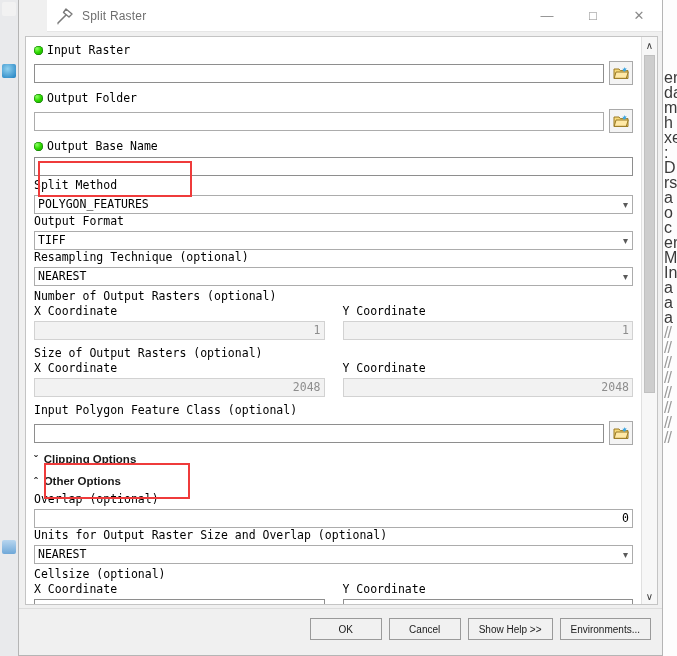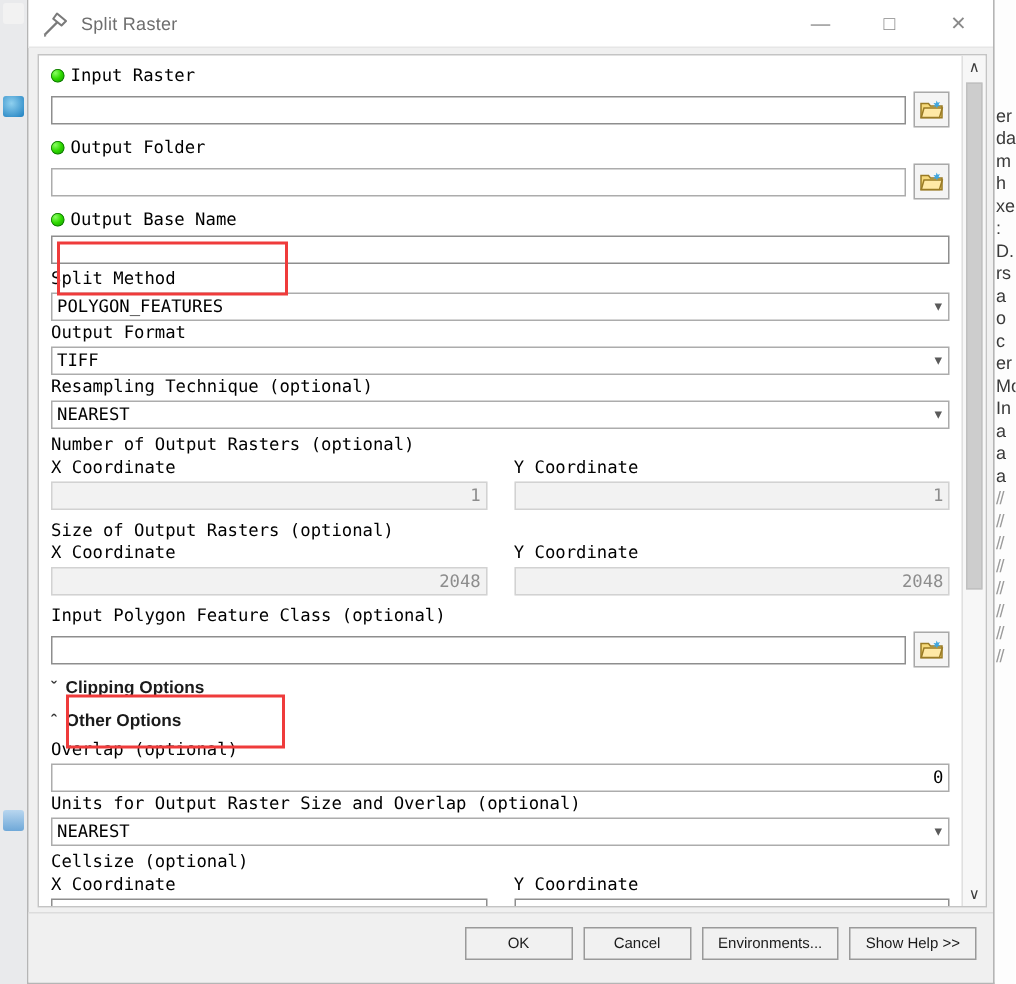--- a/index.html
+++ b/index.html
@@ -21,38 +21,38 @@
     position:absolute;left:2px;width:14px;height:14px;border-radius:2px;
   }
   #bg-left .ico-a{top:2px;background:#f2f2f2;}
   #bg-left .ico-b{top:64px;background:radial-gradient(circle at 40% 35%,#8fd0ef,#1d7fc0);}
   #bg-left .ico-c{top:540px;background:linear-gradient(#b8d6ef,#6fa8d8);}
   #bg-right{
     position:absolute;right:0;top:0;width:14px;height:656px;
     background:#fdfdfd;border-left:1px solid #d8d8d8;overflow:hidden;
   }
   #bg-right .bgline{
-    font-family:"Liberation Sans",sans-serif;font-size:12px;color:#3a3a3a;
+    font-family:"Liberation Sans",sans-serif;font-size:16px;color:#3a3a3a;
     padding-left:1px;line-height:15px;white-space:nowrap;overflow:hidden;
   }
   #bg-right .bgpad{height:70px;}
   #bg-right .bgsl{color:#9b9b9b;letter-spacing:-1px;}
 
   
   #dialog{
     position:absolute;left:18px;top:0;width:645px;height:656px;
     background:#f0f0f0;
     border:1px solid #b5b5b5;border-top:none;
     box-sizing:border-box;
   }
 
   
   #titlebar{
     height:31px;background:#ffffff;border-bottom:1px solid #e6e6e6;
-    display:flex;align-items:center;position:relative;
+    display:flex;align-items:center;position:relative;margin-left:28px;
   }
   #app-icon{width:22px;height:22px;margin-left:7px;position:relative;}
   #win-title{
     margin-left:6px;font-family:"Liberation Sans",sans-serif;font-size:12px;
     color:#6e6e6e;letter-spacing:.2px;
   }
   .wbtn{
     width:46px;height:30px;display:flex;align-items:center;justify-content:center;
     color:#8a8a8a;font-family:"Liberation Sans",sans-serif;font-size:13px;
   }
@@ -424,18 +424,18 @@
       <div class="thumb"></div>
       <div class="arr dn">∨</div>
     </div>
 
   </div>
 
   <div id="btnbar">
     <div id="btns">
       <div class="pb">OK</div>
       <div class="pb">Cancel</div>
+      <div class="pb">Show Help &gt;&gt;</div>
       <div class="pb">Environments...</div>
-      <div class="pb">Show Help &gt;&gt;</div>
     </div>
   </div>
 
 </div>
 
 </body></html>

